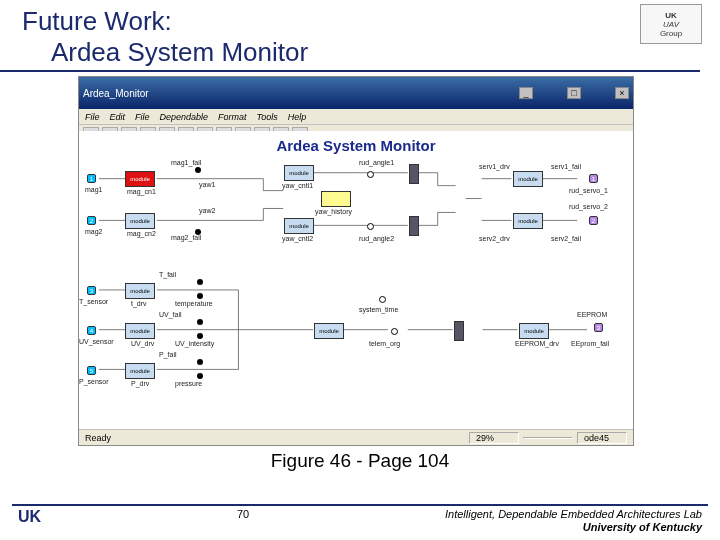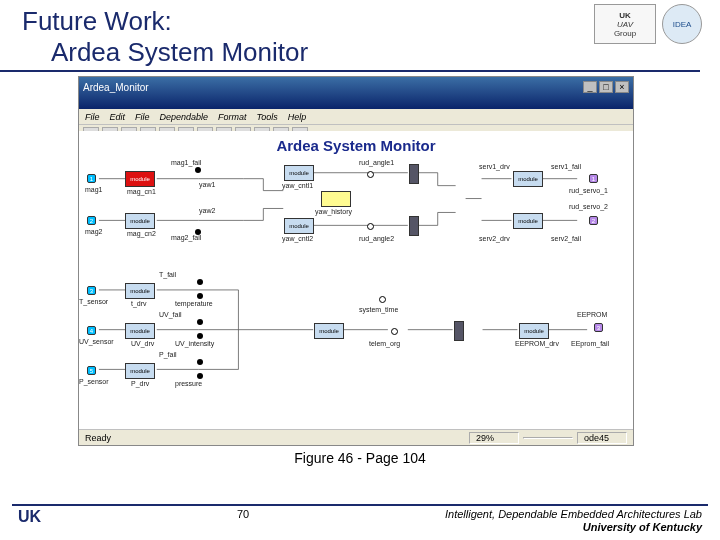--- a/index.html
+++ b/index.html
@@ -6,21 +6,21 @@
   body { width: 720px; height: 540px; background: #fff; font-family: Arial, sans-serif; position: relative; overflow: hidden; }
   .slide { width: 720px; height: 540px; position: relative; }
   .title-area { padding: 6px 0 0 22px; }
   .title { color: #1a2a6c; font-size: 26px; font-weight: 400; line-height: 1.2; }
   .title-rule { border: 0; border-top: 2px solid #1a2a6c; margin: 2px 20px 4px 0; }
   .logos-tr { position: absolute; top: 4px; right: 18px; display: flex; gap: 6px; align-items: center; }
   .logo-box { width: 62px; height: 40px; border: 1px solid #999; background: #f7f7f7; display: flex; flex-direction: column; align-items: center; justify-content: center; font-size: 8px; color: #333; }
   .logo-box.idea { border-radius: 50%; width: 40px; height: 40px; background: #ddeaf5; color: #1a4b8a; }
 
   .app-window { margin: 2px 20px 0 78px; width: 556px; height: 370px; border: 1px solid #888; background: #ece9d8; font-size: 9px; color: #000; position: relative; }
-  .titlebar { height: 18px; background: linear-gradient(#3b6ea5,#0a246a); color: #fff; display: flex; align-items: flex-end; padding: 16px 4px; font-size: 10px; }
+  .titlebar { height: 18px; background: linear-gradient(#3b6ea5,#0a246a); color: #fff; display: flex; align-items: center; padding: 16px 4px; font-size: 10px; gap: 32px; }
   .titlebar .spacer { flex: 1; }
   .winbtn { width: 14px; height: 12px; background: #c0c0c0; color: #000; margin-left: 2px; display: inline-flex; align-items: center; justify-content: center; font-size: 9px; border: 1px solid #888; }
   .menubar { height: 16px; background: #ece9d8; display: flex; align-items: center; gap: 10px; padding: 0 6px; font-size: 9px; border-bottom: 1px solid #c0c0c0; font-style: italic; }
   .toolbar { height: 20px; background: #ece9d8; display: flex; align-items: center; gap: 3px; padding: 0 4px; border-bottom: 1px solid #c0c0c0; }
   .tbtn { width: 16px; height: 16px; background: #ddd; border: 1px solid #aaa; }
   .canvas { position: absolute; top: 54px; left: 0; right: 0; bottom: 16px; background: #fff; }
   .statusbar { position: absolute; bottom: 0; left: 0; right: 0; height: 16px; background: #ece9d8; border-top: 1px solid #c0c0c0; display: flex; align-items: center; font-size: 9px; padding: 0 6px; }
   .statusbar .spacer { flex: 1; }
   .statusbar .cell { border: 1px inset #fff; padding: 0 6px; margin-left: 4px; min-width: 50px; }
 
@@ -34,39 +34,38 @@
   .mod.yellow { background: #fffb91; }
   .mod.dark { background: #556; color: #fff; }
   .mod.narrow { width: 10px; height: 20px; }
   .lbl { font-size: 7px; color: #222; position: absolute; white-space: nowrap; }
   .bullet { width: 6px; height: 6px; background: #000; border-radius: 50%; position: absolute; }
   .obullet { width: 7px; height: 7px; border: 1px solid #000; border-radius: 50%; position: absolute; background: #fff; }
 
   svg.wires { position: absolute; top: 0; left: 0; width: 100%; height: 100%; pointer-events: none; }
   svg.wires line, svg.wires path { stroke: #444; stroke-width: 0.7; fill: none; }
 
-  .caption { text-align: center; font-size: 14px; margin-top: 4px; }
+  .caption { text-align: center; font-size: 19px; margin-top: 4px; }
   .footer { position: absolute; bottom: 6px; left: 0; right: 0; }
   .footer-rule { border: 0; border-top: 2px solid #1a2a6c; margin: 0 12px 2px 12px; }
   .footer-row { display: flex; align-items: flex-start; padding: 0 18px; font-size: 11px; }
   .footer-row .uk { color: #1a2a6c; font-weight: bold; font-size: 16px; }
   .footer-row .pg { flex: 0 0 auto; margin: 0 auto; }
   .footer-row .lab { text-align: right; font-style: italic; font-size: 11px; line-height: 1.2; }
 </style>
 </head>
 <body>
 
 <div class="slide">
   <div class="logos-tr">
     <div class="logo-box">
       <b>UK</b>
       <i>UAV</i>
       <span>Group</span>
     </div>
-    <div class="logo-box idea">IDEA</div>
   </div>
 
   <div class="title-area">
     <div class="title">
       <span>Future Work:</span><br>
       &nbsp;&nbsp;&nbsp;&nbsp;<span>Ardea System Monitor</span>
     </div>
   </div>
   <hr class="title-rule">
 

